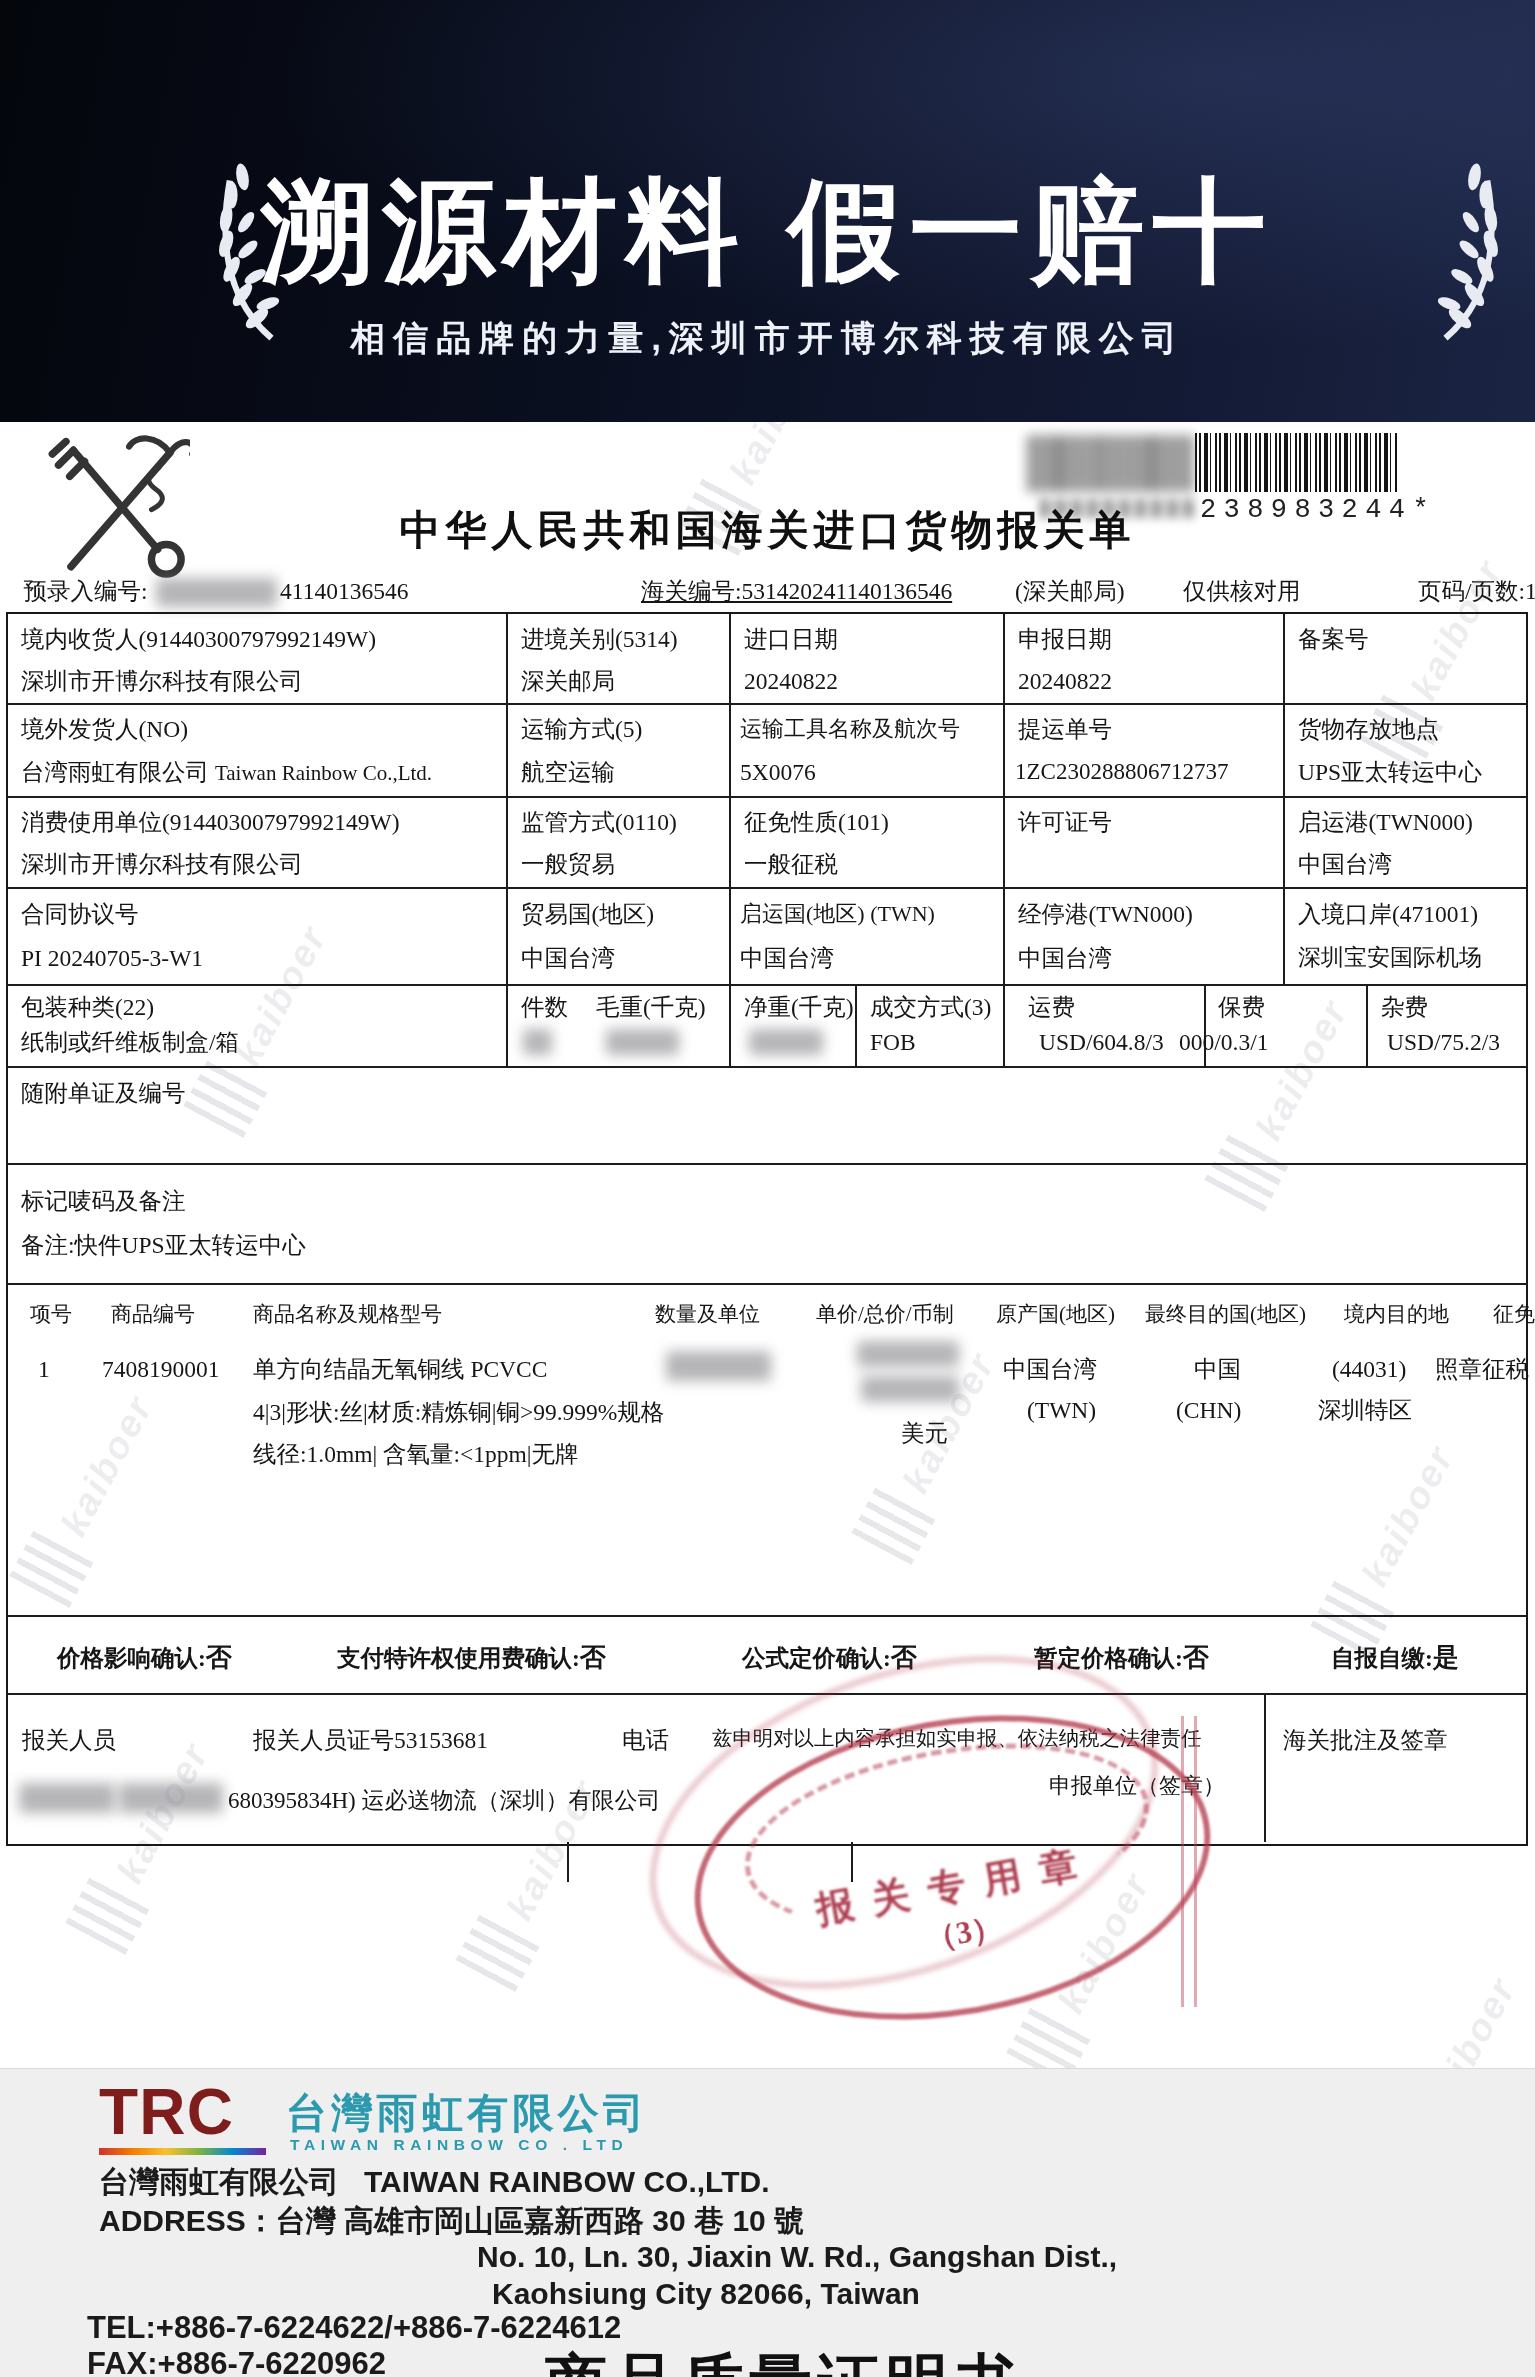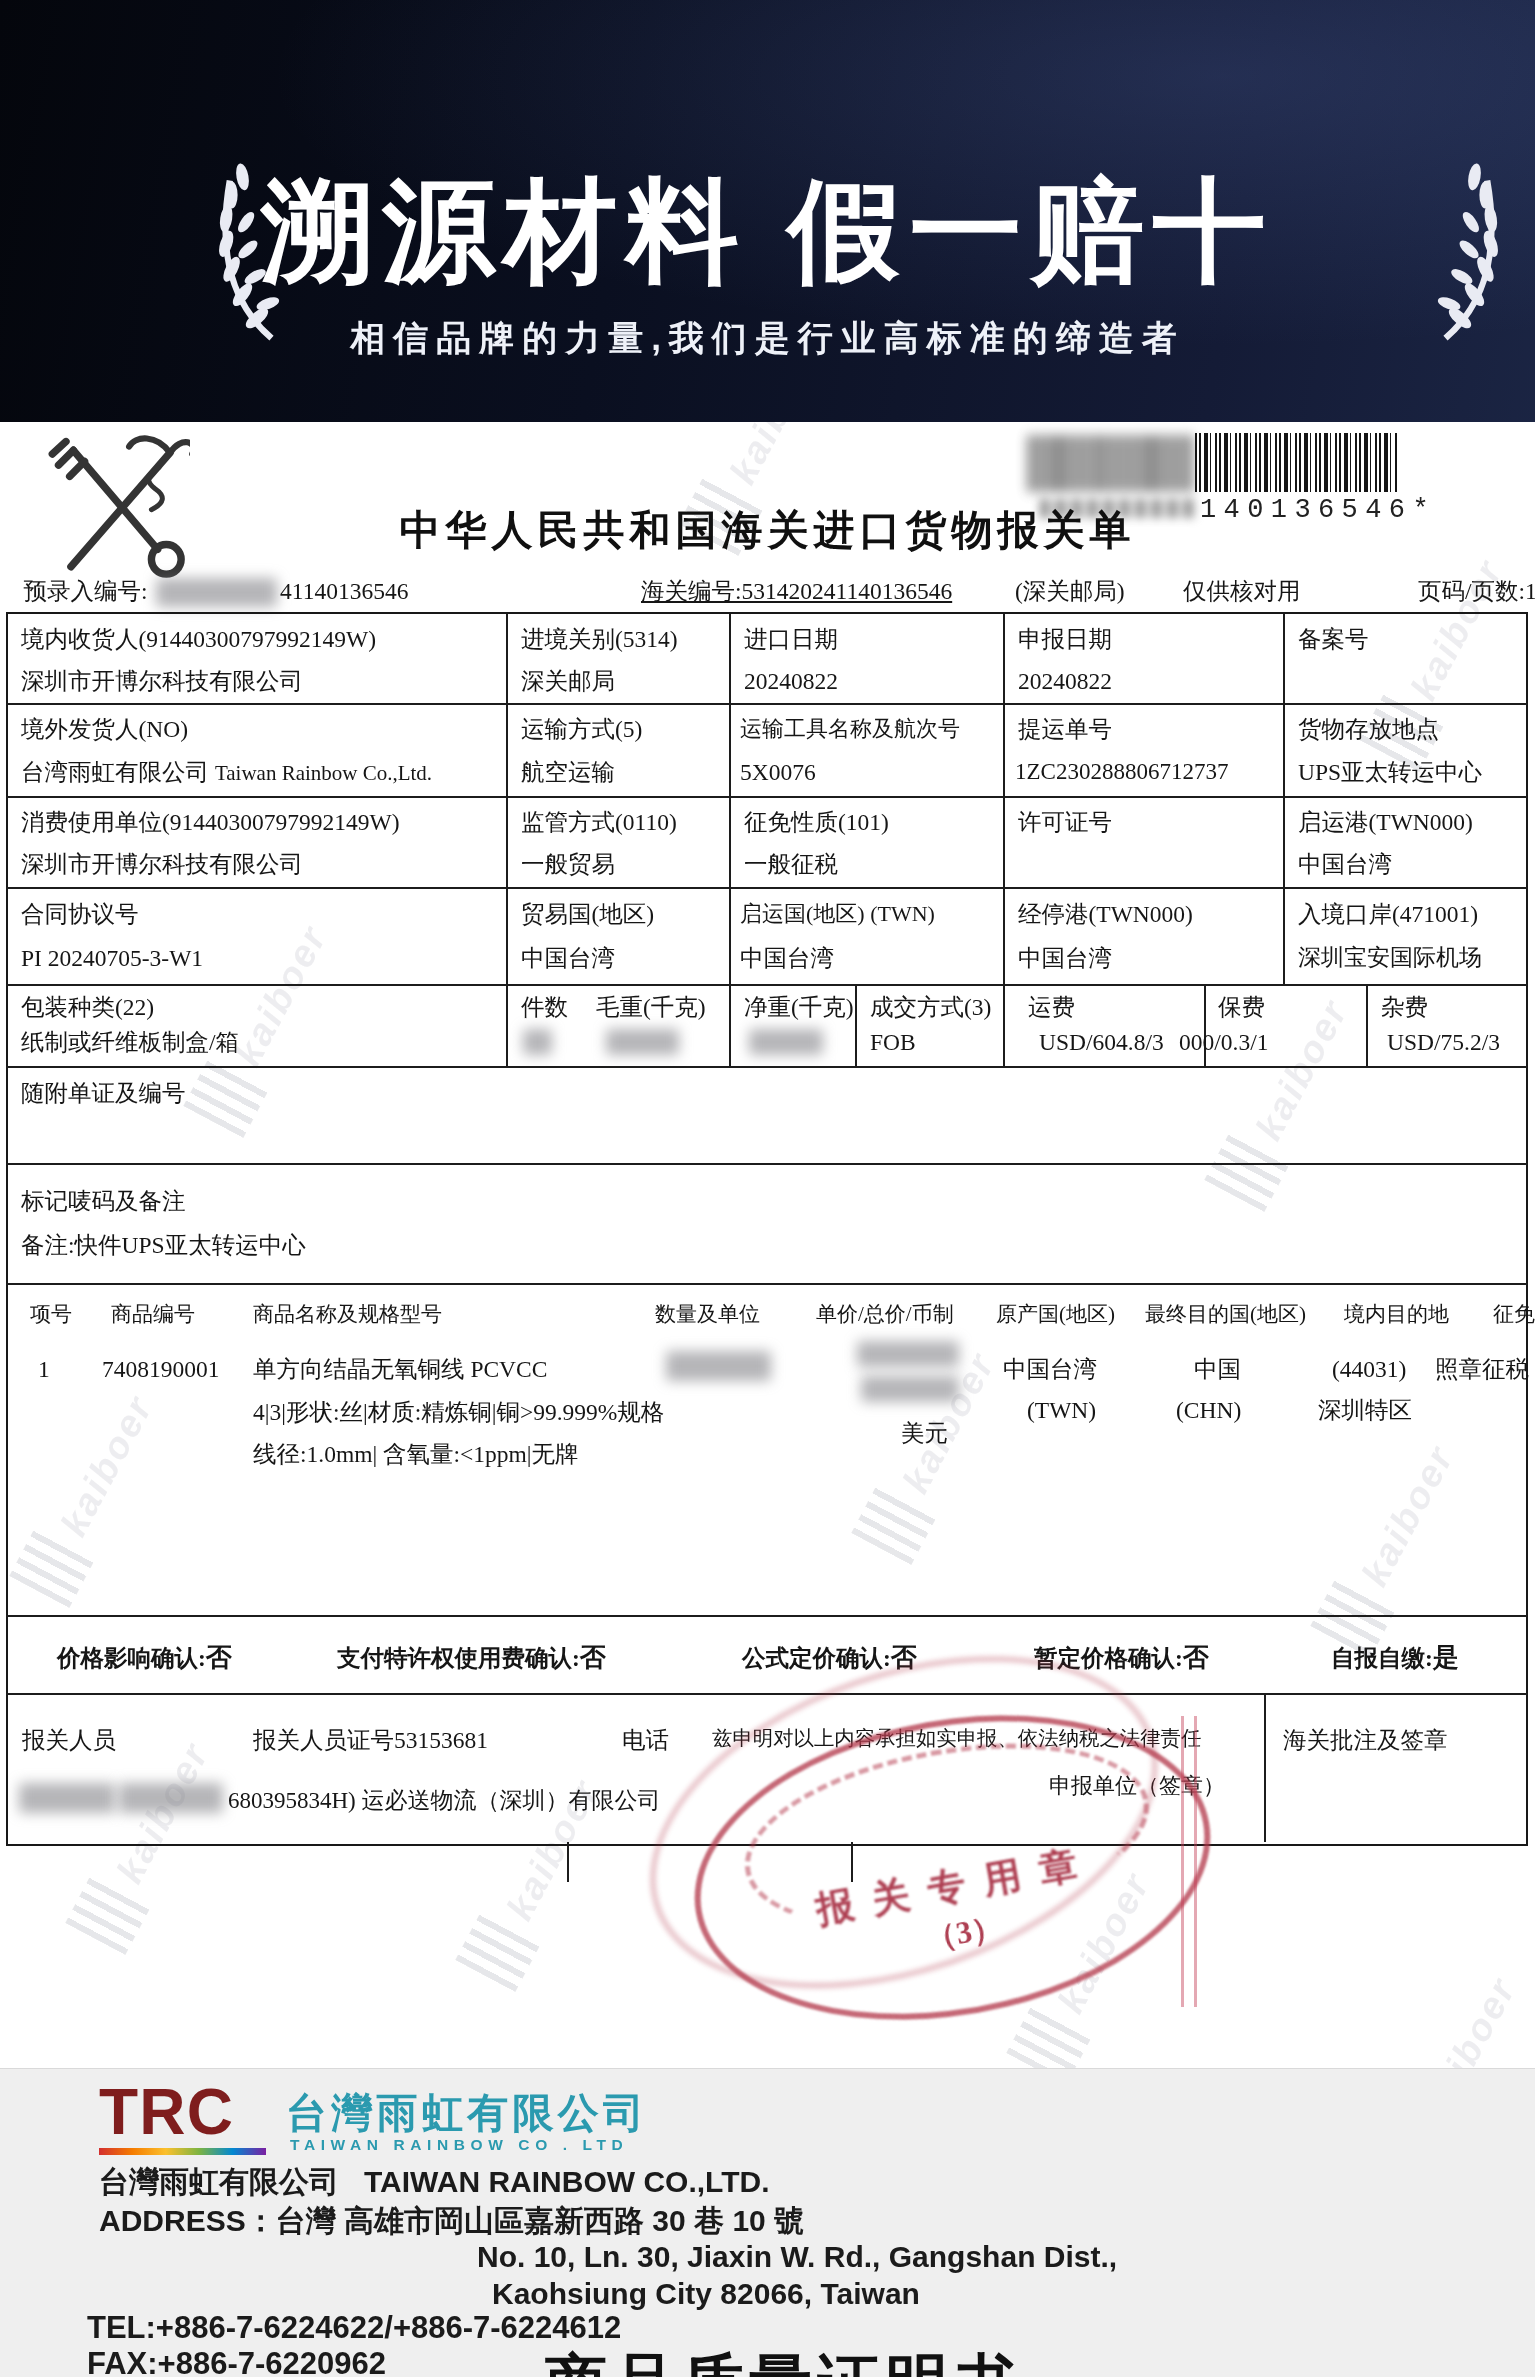--- a/index.html
+++ b/index.html
@@ -150,27 +150,27 @@
         <ellipse cx="15" cy="31" rx="7" ry="2.8" transform="rotate(-81 15 31)"></ellipse>
         <ellipse cx="18" cy="18" rx="7" ry="2.8" transform="rotate(-90 18 18)"></ellipse>
         <ellipse cx="24" cy="8" rx="7" ry="2.8" transform="rotate(-100 24 8)"></ellipse>
         <ellipse cx="38" cy="78" rx="6" ry="2.4" transform="rotate(-20 38 78)"></ellipse>
         <ellipse cx="31" cy="63" rx="6" ry="2.4" transform="rotate(-30 31 63)"></ellipse>
         <ellipse cx="27" cy="48" rx="6" ry="2.4" transform="rotate(-42 27 48)"></ellipse>
         <ellipse cx="26" cy="33" rx="6" ry="2.4" transform="rotate(-55 26 33)"></ellipse>
       </g>
     </svg>
     <div class="banner-title">溯源材料  假一赔十</div>
-    <div class="banner-sub">相信品牌的力量,我们是行业高标准的缔造者</div>
+    <div class="banner-sub">相信品牌的力量,深圳市开博尔科技有限公司</div>
   </div>
 
   <div class="bars-blur"></div>
   <div class="bars"></div>
   <div class="bc-smudge"></div>
-  <div class="bc-digits">140136546*</div>
+  <div class="bc-digits">238983244*</div>
 
   <svg class="abs" style="left:41px;top:428px;" width="149" height="161" viewBox="0 0 120 130">
     <g stroke="#343434" stroke-width="6" stroke-linecap="round" fill="none">
       <path d="M26,18 L94,98"></path>
       <circle cx="101" cy="106" r="12"></circle>
       <path d="M26,18 L14,30"></path>
         <path d="M35,27 L23,39"></path>
         <path d="M20,11 L9,21"></path>
       <path d="M104,20 L24,112"></path>
       <path d="M104,20 C93,5 76,6 71,15" stroke-width="5"></path>

